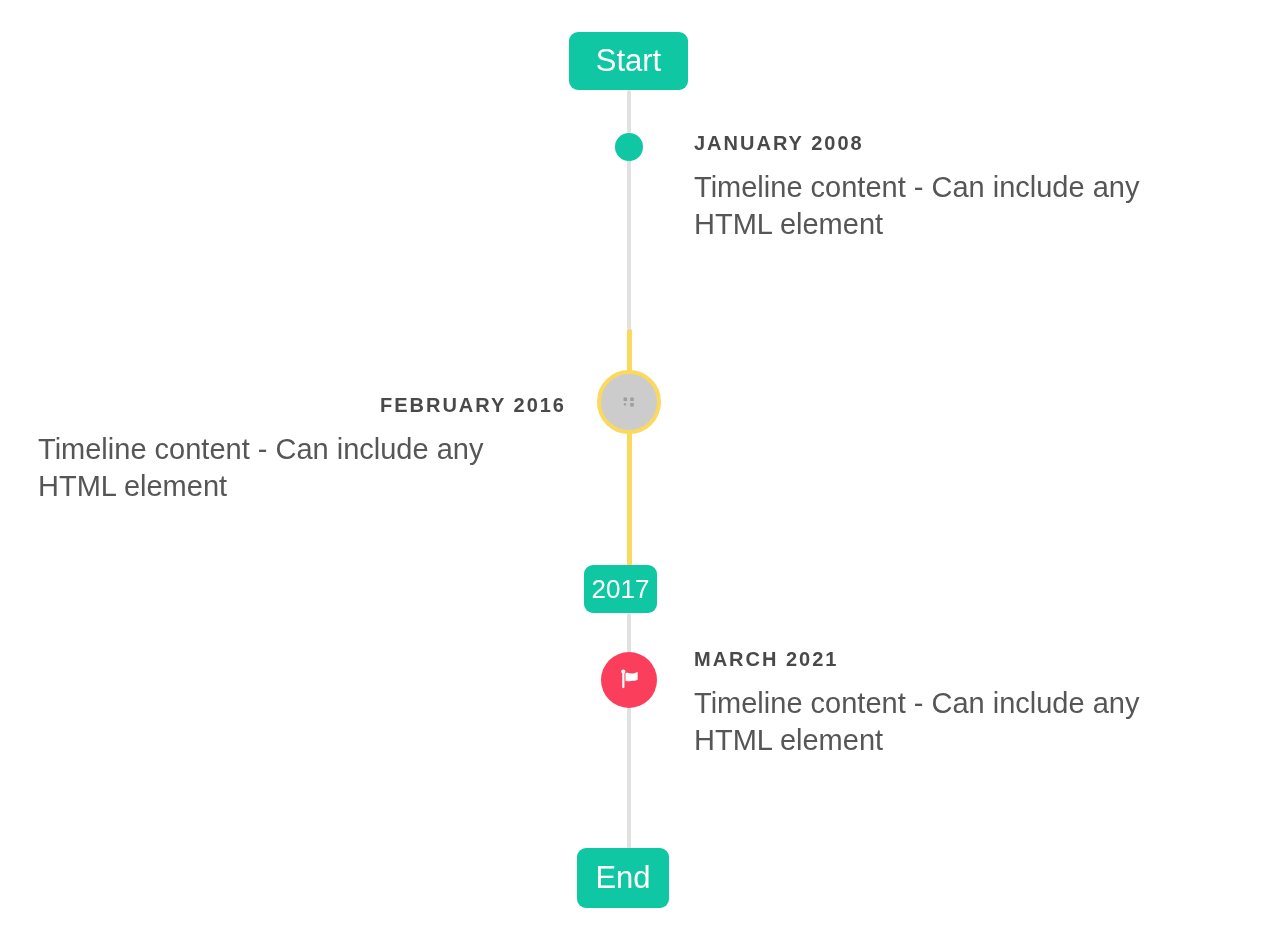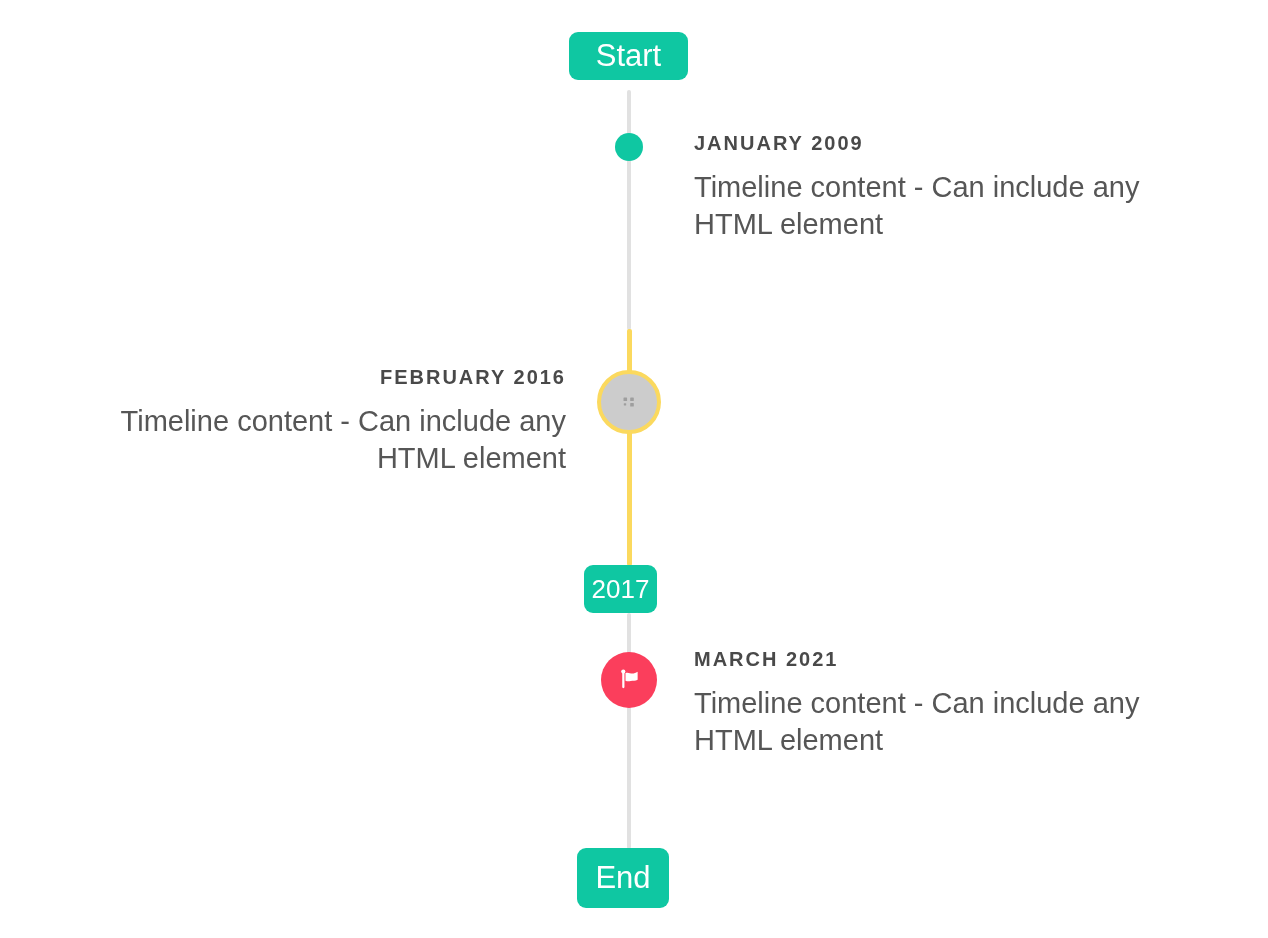--- a/index.html
+++ b/index.html
@@ -21,21 +21,21 @@
 
   
   .flag-badge {
     position: absolute;
     background: var(--accent-teal, #0fc7a2);
     color: #ffffff;
     border-radius: 9px;
     text-align: center;
     display: flex; align-items: center; justify-content: center;
   }
-  .flag-start { left: 569px; top: 32px;  width: 119px; height: 48px; font-size: 31px; }
+  .flag-start { left: 569px; top: 32px;  width: 119px; height: 58px; font-size: 31px; }
   .flag-year  { left: 584px; top: 565px; width: 73px;  height: 48px; font-size: 26px; }
   .flag-end   { left: 577px; top: 848px; width: 92px; height: 60px; font-size: 31px; }
 
   
   .dot-teal {
     position: absolute; left: 615px; top: 133px;
     width: 28px; height: 28px; border-radius: 50%;
     background: var(--accent-teal, #0fc7a2);
   }
   .circle-placeholder {
@@ -58,21 +58,21 @@
     font-size: 20px; font-weight: 700; letter-spacing: 2px;
     color: #494949; white-space: nowrap;
   }
   .entry-content {
     position: absolute;
     width: 528px;
     font-size: 29px; line-height: 37px;
     color: #565656;
   }
   .side-right { left: 694px; text-align: left; }
-  .side-left  { right: 702px; text-align: right; }
+  .side-left  { right: 702px; text-align: left; margin-top: 28px; }
 
   .d-jan { top: 132px; }
   .c-jan { top: 169px; }
   .d-feb { top: 366px; }
   .c-feb { top: 403px; }
   .d-mar { top: 648px; }
   .c-mar { top: 685px; }
 
   .icon-svg { display: block; }
 </style>
@@ -81,21 +81,21 @@
 
 <div class="stage">
 
   <div class="seg seg-gray s1"></div>
   <div class="seg seg-yellow"></div>
   <div class="seg seg-gray s3"></div>
 
   <div class="flag-badge flag-start">Start</div>
 
   <div class="dot-teal"></div>
-  <div class="entry-date side-right d-jan">JANUARY 2009</div>
+  <div class="entry-date side-right d-jan">JANUARY 2008</div>
   <div class="entry-content side-right c-jan">Timeline content - Can include any HTML element</div>
 
   <div class="circle-placeholder">
     <svg class="icon-svg" width="14" height="12" viewBox="0 0 14 12">
       <g fill="#9e9e9e">
         <rect x="1.5" y="1.5" width="3.6" height="3.6" rx="0.6"></rect>
         <rect x="8.2" y="1.5" width="3.6" height="3.6" rx="0.6"></rect>
         <rect x="1.8" y="7.2" width="2.4" height="2.4" rx="0.5"></rect>
         <rect x="8.2" y="6.9" width="3.6" height="3.6" rx="0.6"></rect>
       </g>

